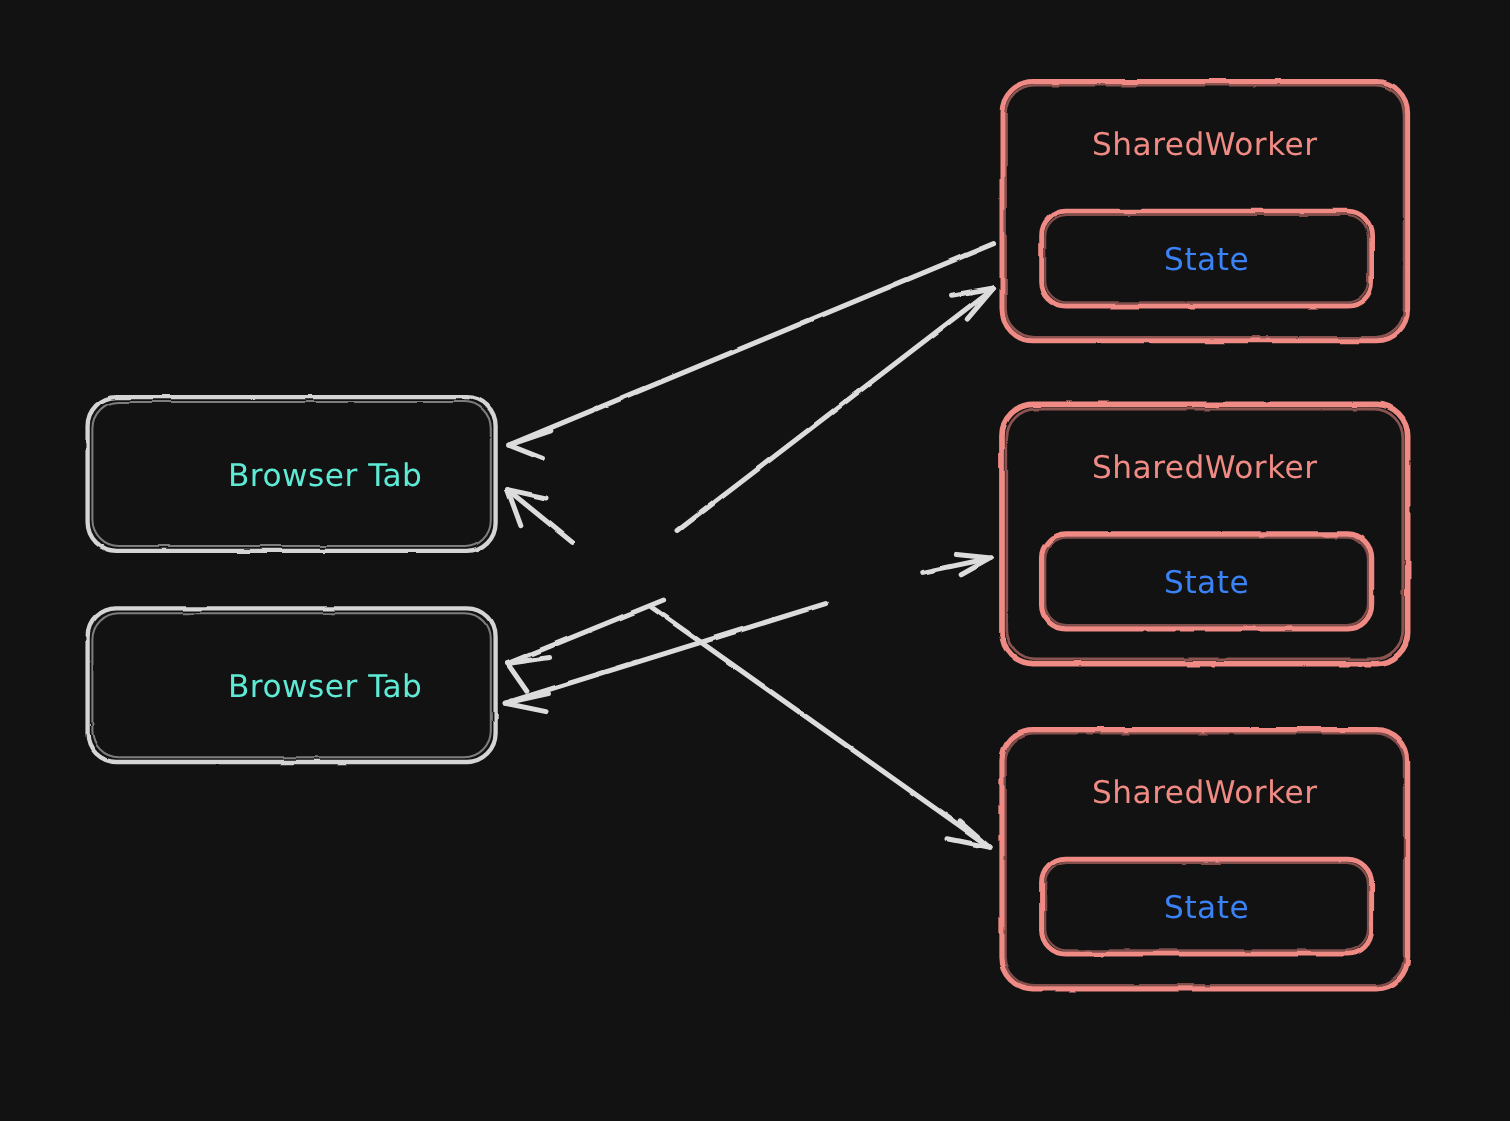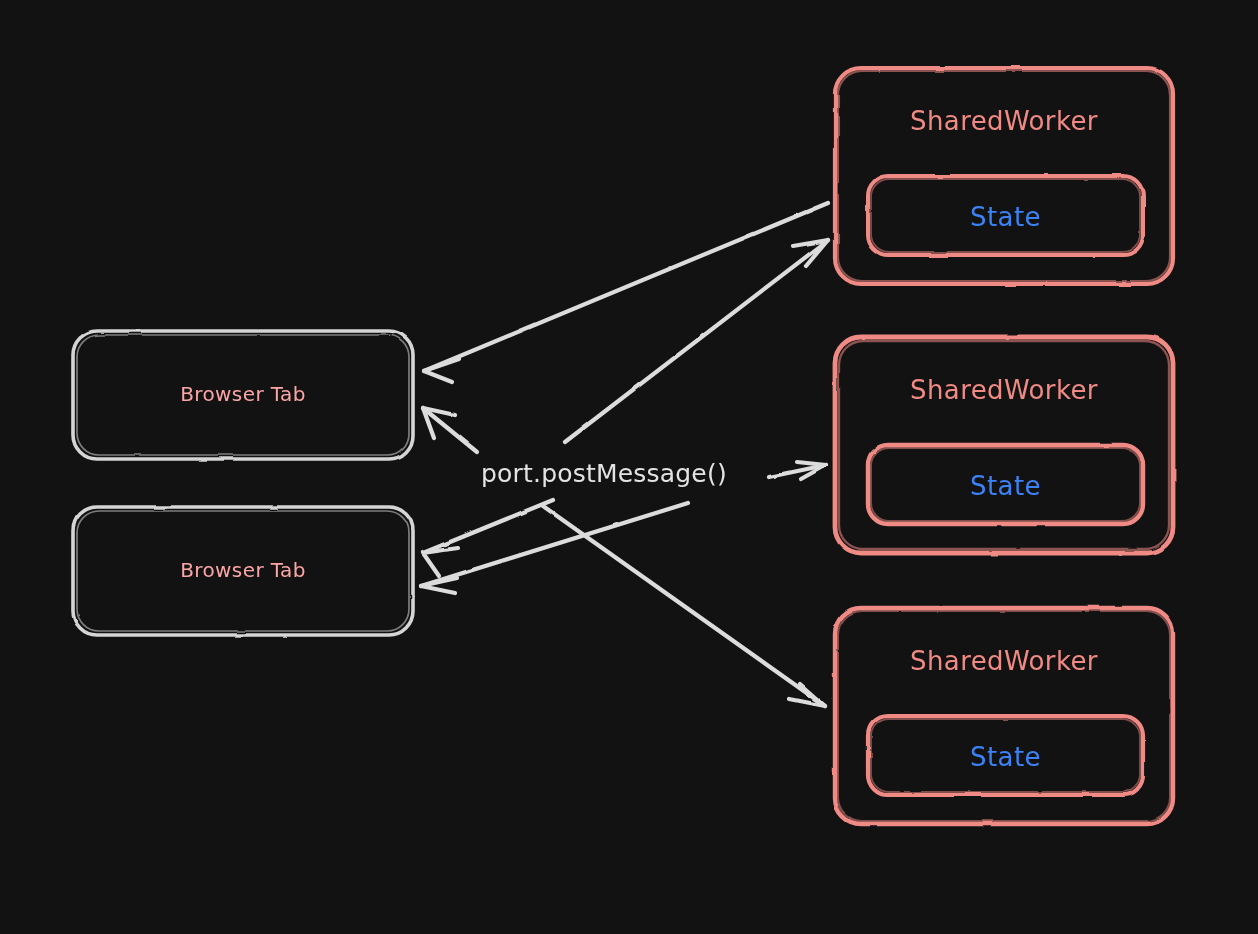--- a/index.html
+++ b/index.html
@@ -35,22 +35,23 @@
   }
   .worker-title {
     font-size: 26px;
     color: #ef8a84;
   }
   .state-title {
     font-size: 26px;
     color: #3b82f6;
   }
   .tab-title {
-    font-size: 20px;
-    color: #fca5a5;
+    font-size: 26px;
+    color: #5eead4;
+    margin-left: 28px;
   }
   .edge-label {
     font-size: 25px;
     color: #e3e3e3;
     letter-spacing: 0.2px;
   }
 </style>
 </head>
 <body>
 
@@ -147,15 +148,14 @@
   <div class="node-label state-title" style="left:868px; top:471px; width:275px;">State</div>
 
   <div class="node-label worker-title" style="left:835px; top:646px; width:338px;">SharedWorker</div>
 
   <div class="node-label state-title" style="left:868px; top:742px; width:275px;">State</div>
 
   <div class="node-label tab-title" style="left:73px; top:382px; width:340px;">Browser Tab</div>
 
   <div class="node-label tab-title" style="left:73px; top:558px; width:340px;">Browser Tab</div>
 
-  <div class="node-label edge-label" style="left:481px; top:459px;">port.postMessage()</div>
 
 </div>
 
 </body></html>

